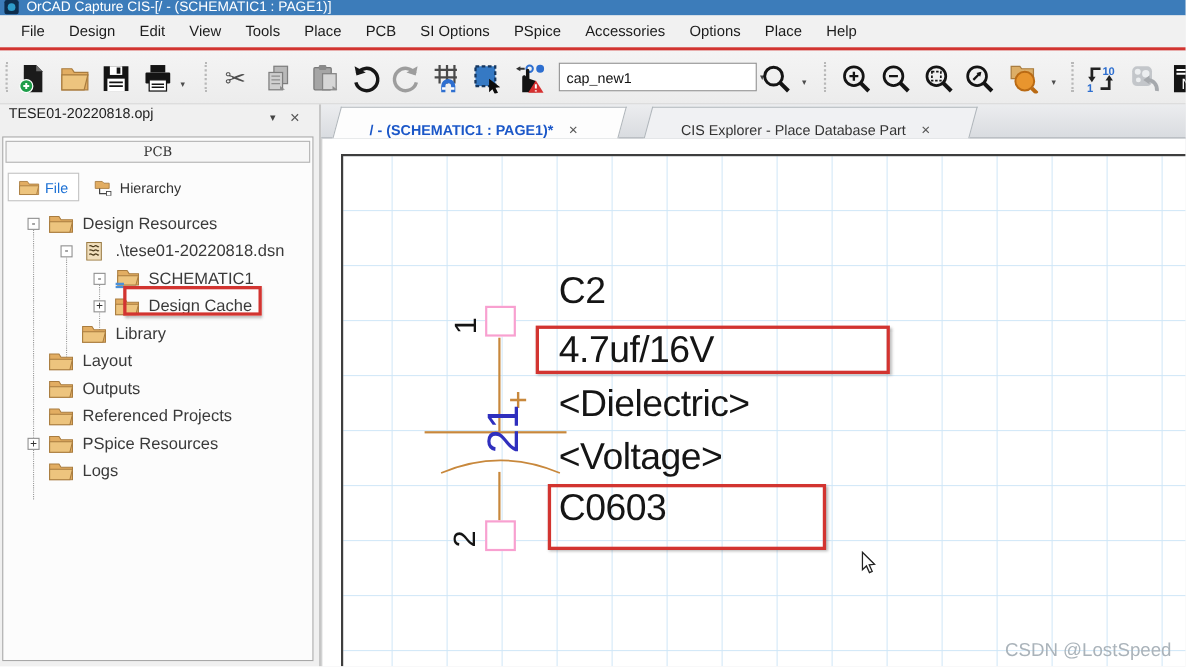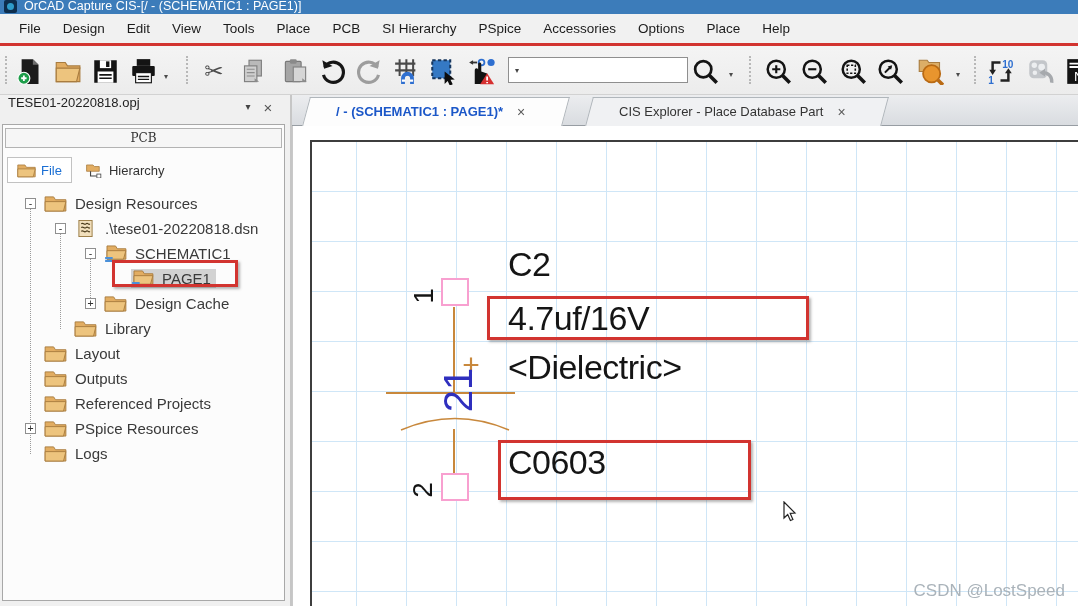--- a/index.html
+++ b/index.html
@@ -55,21 +55,21 @@
   .tree-guide { position:absolute; width:0; border-left:1px dotted #9b9b9b; }
   .redbox { position:absolute; border:3px solid #d23430; box-shadow:1.5px 2px 2.5px rgba(90,90,90,.45); pointer-events:none; }
 
   
   .canvas-area { position:absolute; left:292px; top:0; width:786px; height:511px; background:#e4e6e9; }
   .doc-tabbar { position:absolute; left:0; top:0; width:100%; height:31px; background:linear-gradient(#ecedef,#d9dce0); border-bottom:1px solid #979da3; }
   .dtab { position:absolute; top:2px; height:29px; }
   .dtab .bg { position:absolute; inset:0; transform:skewX(-15deg); border:1px solid #b0b6bb; border-bottom:none; }
   .dtab.active .bg { background:#fdfdfd; }
   .dtab.inactive .bg { background:#f0f1f3; }
-  .dtab .lab { position:relative; display:flex; align-items:center; height:100%; padding:0 10px 0 30px; gap:14px; font-size:13px; }
+  .dtab .lab { position:relative; display:flex; align-items:flex-end; height:100%; padding:0 10px 0 30px; gap:14px; font-size:13px; }
   .dtab.active .lab .txt { color:#1b57c8; font-weight:bold; }
   .dtab.inactive .lab .txt { color:#333; }
   .dtab .closex { color:#5a5a5a; font-size:14px; }
 
   .canvas { position:absolute; left:0; top:31px; right:0; bottom:0; background:#fff; overflow:hidden; border-left:1px solid #c9c9c9; }
   .page { position:absolute; left:17px; top:14px; right:0; bottom:0; border-left:2px solid #3e3e3e; border-top:2px solid #3e3e3e;
           background-color:#fff;
           background-image:linear-gradient(to right, #cfe6f7 1px, transparent 1px), linear-gradient(to bottom, #cfe6f7 1px, transparent 1px);
           background-size:50px 50px; background-position:-6px -1px; }
 
@@ -95,21 +95,21 @@
   </div>
 
   <div class="menubar">
     <span class="menu-item">File</span>
     <span class="menu-item">Design</span>
     <span class="menu-item">Edit</span>
     <span class="menu-item">View</span>
     <span class="menu-item">Tools</span>
     <span class="menu-item">Place</span>
     <span class="menu-item">PCB</span>
-    <span class="menu-item">SI Hierarchy</span>
+    <span class="menu-item">SI Options</span>
     <span class="menu-item">PSpice</span>
     <span class="menu-item">Accessories</span>
     <span class="menu-item">Options</span>
     <span class="menu-item">Place</span>
     <span class="menu-item">Help</span>
   </div>
 
   <div class="toolbar">
     <span class="tsep" style="left:5px"></span>
 
@@ -198,20 +198,21 @@
           <path d="M4.5 2L1 4l3.5 2z" fill="#333"></path>
         <circle cx="12" cy="4" r="2.6" fill="none" stroke="#2e6fd0" stroke-width="1.6"></circle>
         <circle cx="20.5" cy="4" r="3.2" fill="#2e6fd0"></circle>
         <path d="M6 23V11c0-1.2.7-1.8 1.5-1.8.7 0 1.2.4 1.5 1V5.6c0-2.2 2.8-2.2 2.8 0V12l5.2 1.8V23z" fill="#131313"></path>
         <path d="M17 13.5l6.2 9.8H10.8z" fill="#d63030"></path>
         <path d="M17 16.5v3.4M17 21.4v1" stroke="#fff" stroke-width="1.6"></path>
       </svg>
     </div>
 
     <div class="tcombo">
+      <input readonly="" value="cap_new1" style="">
       <span class="combo-arrow">▾</span>
     </div>
 
     <div class="tbtn" style="left:689px">
       <svg viewBox="0 0 24 24">
         <circle cx="10" cy="10" r="7.2" fill="none" stroke="#141414" stroke-width="2.4"></circle>
         <path d="M15.4 15.4L22 22" stroke="#141414" stroke-width="3.2"></path>
       </svg>
     </div>
     <span class="tarrow" style="left:729px; top:24px">▾</span>
@@ -341,31 +342,20 @@
           <div class="trow" style="padding-left:80px">
             <span class="expander">-</span>
             <svg class="node-icon" viewBox="0 0 24 18">
                 <path d="M3 1h9l2 3h9v11H3z" fill="#e2ad62" stroke="#a97c3f"></path>
                 <path d="M3 6h20l-2.5 9H3z" fill="#edc47e" stroke="#a97c3f"></path>
                 <path d="M1 14h8M1 17h8" stroke="#4a90d9" stroke-width="2.4"></path>
               </svg>
             <span>SCHEMATIC1</span>
           </div>
 
-          <div class="trow" style="padding-left:107px">
-            <span class="expander hidden"></span>
-            <span class="sel-bg">
-              <svg class="node-icon" viewBox="0 0 24 18">
-                  <path d="M3 1h9l2 3h9v11H3z" fill="#e2ad62" stroke="#a97c3f"></path>
-                  <path d="M3 6h20l-2.5 9H3z" fill="#edc47e" stroke="#a97c3f"></path>
-                  <path d="M1 14h8M1 17h8" stroke="#4a90d9" stroke-width="2.4"></path>
-                </svg>
-              <span>PAGE1</span>
-            </span>
-          </div>
 
           <div class="trow" style="padding-left:80px">
             <span class="expander">+</span>
             <svg class="node-icon" viewBox="0 0 24 18">
                 <path d="M1 2h9l2 3h11v12H1z" fill="#e2ad62" stroke="#a97c3f"></path>
                 <path d="M1 7h22l-2.5 10H1z" fill="#edc47e" stroke="#a97c3f"></path>
               </svg>
             <span>Design Cache</span>
           </div>
 
@@ -460,20 +450,21 @@
         <div class="pin-square" style="left:148px; top:152px"></div>
         <div class="pin-square" style="left:148px; top:347px"></div>
         <div class="pin-num" style="left:115px; top:154px">1</div>
         <div class="pin-num" style="left:114px; top:348px">2</div>
         <div class="plus-mark">+</div>
         <div class="rot-value">21</div>
 
         <div class="part-label" style="top:120px">C2</div>
         <div class="part-label" style="top:174px">4.7uf/16V</div>
         <div class="part-label" style="top:223px">&lt;Dielectric&gt;</div>
+        <div class="part-label" style="top:271px">&lt;Voltage&gt;</div>
         <div class="part-label" style="top:318px">C0603</div>
 
         <div class="redbox" style="left:194px; top:170px; width:322px; height:44px"></div>
         <div class="redbox" style="left:205px; top:314px; width:253px; height:60px"></div>
 
         <svg class="cursor" width="17" height="22">
           <path d="M1 1l11 11-4.8.4 2.7 6-2.5 1.1-2.7-6L1 17z" fill="#fff" stroke="#222" stroke-width="1.2"></path>
         </svg>
 
         <div class="watermark">CSDN @LostSpeed</div>

